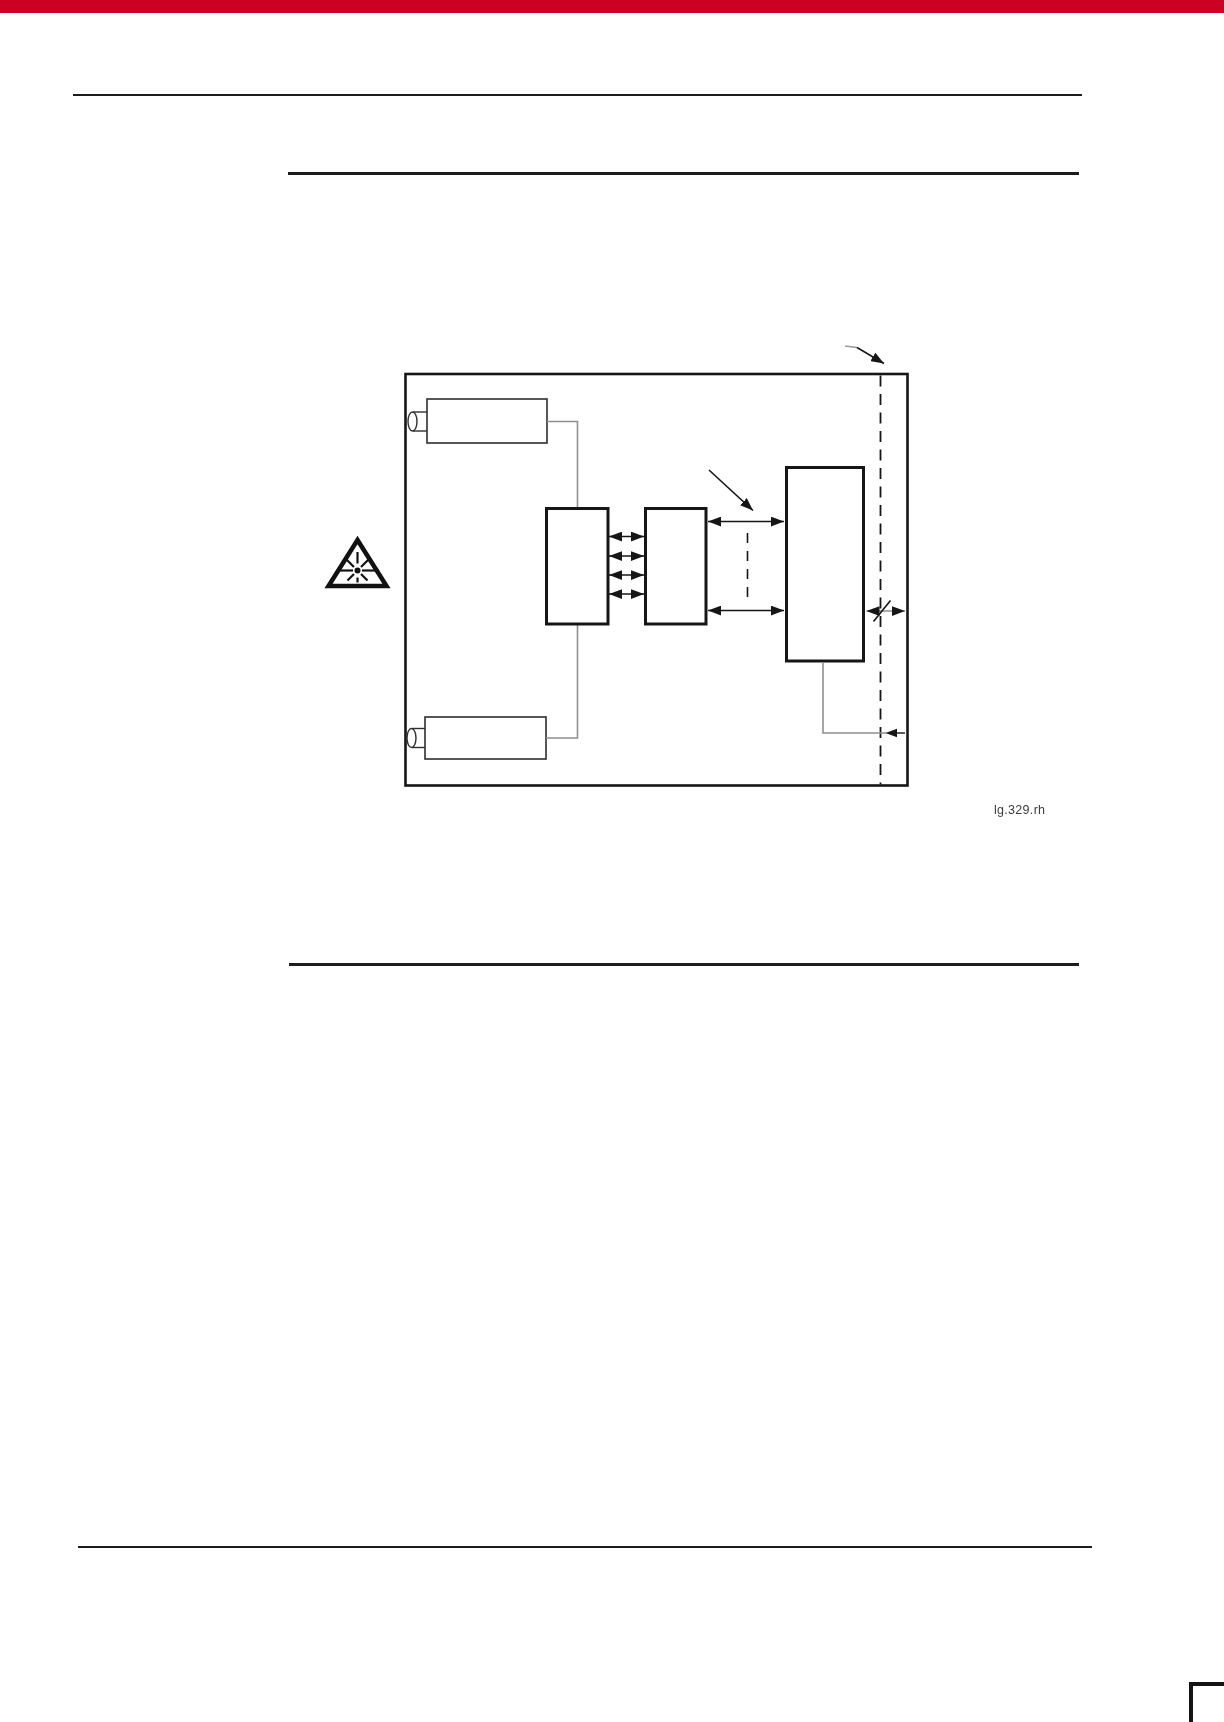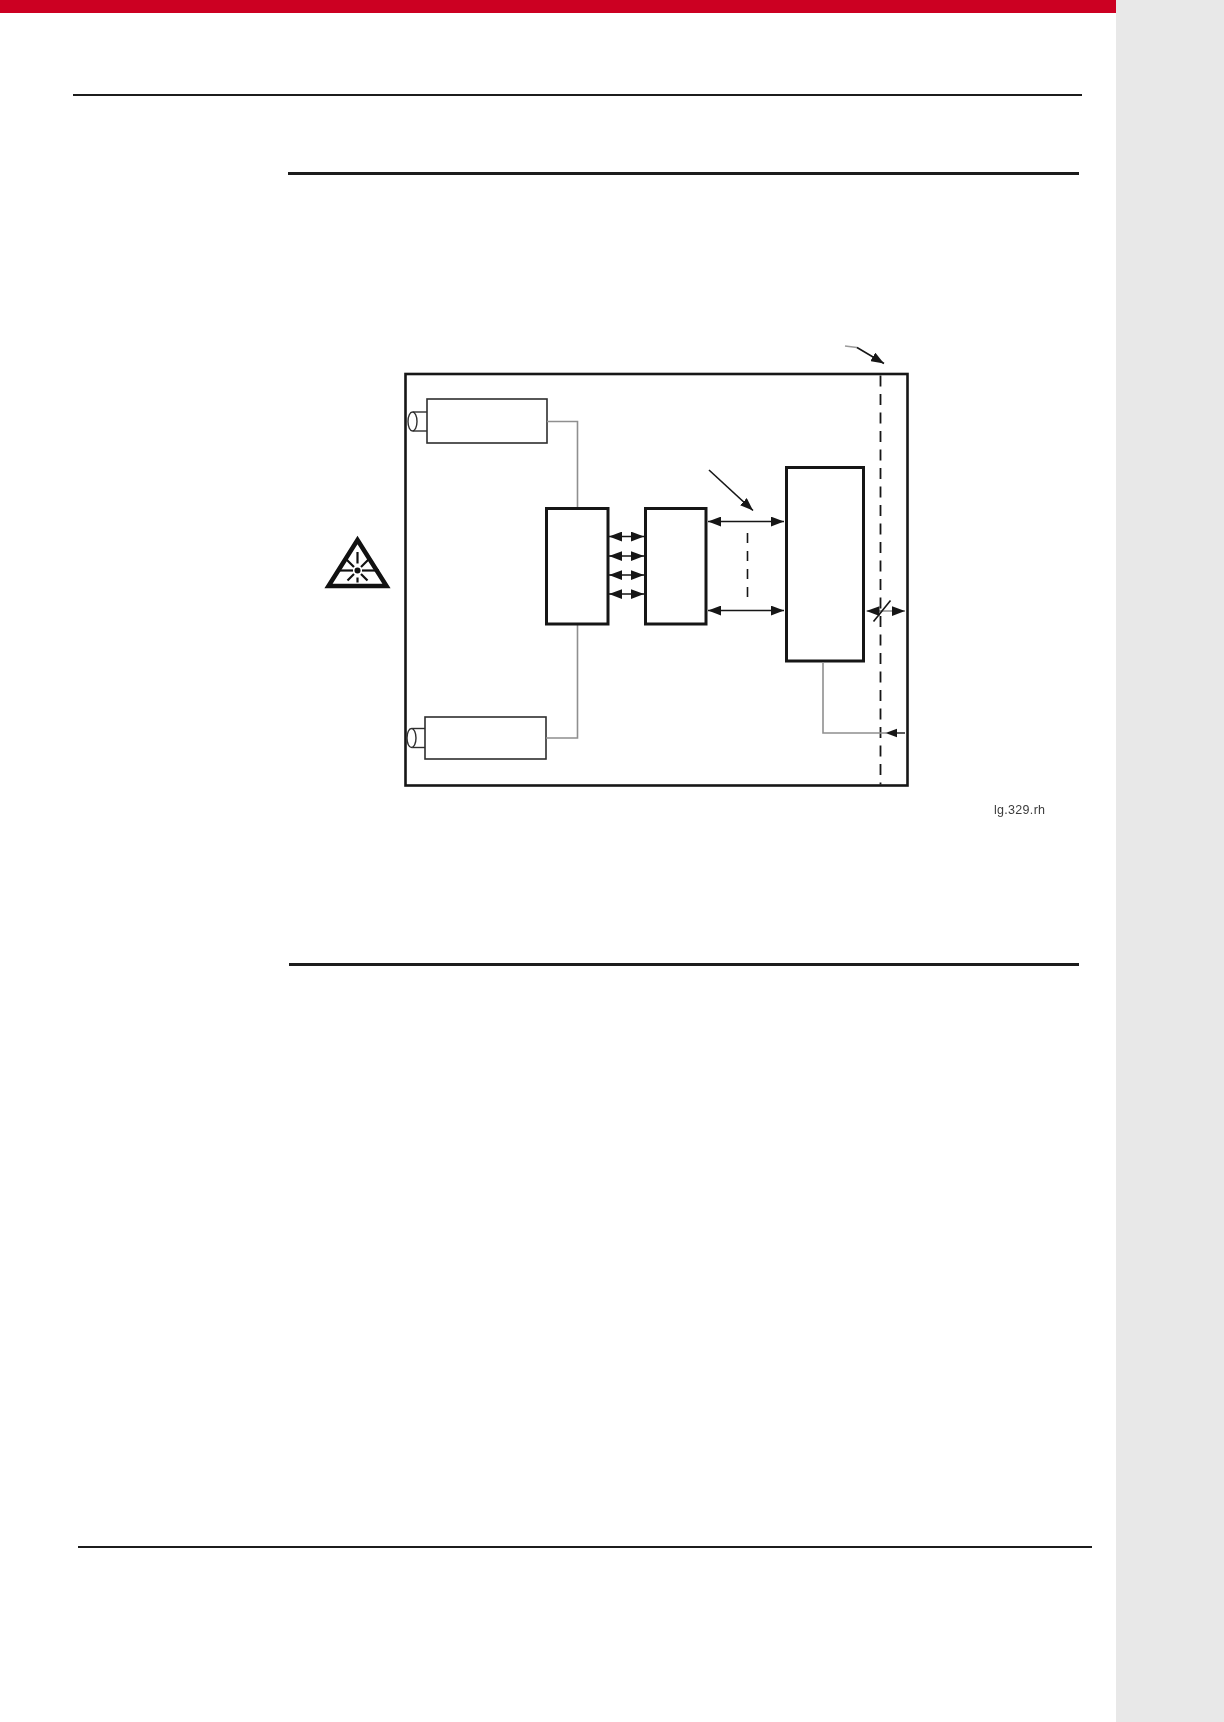--- a/index.html
+++ b/index.html
@@ -1,18 +1,18 @@
 <!DOCTYPE html>
 <html><head>
 <meta charset="utf-8">
 <style>
   html,body{margin:0;padding:0;background:#e8e8e8;}
   .page{
     position:relative;
-    width:1116px;height:1722px;
+    width:1224px;height:1722px;
     background:#ffffff;
     overflow:hidden;
     font-family:"Liberation Sans", sans-serif;
   }
   .accent-bar{
     position:absolute;left:0;top:0;
     width:1224px;height:13px;
     background:#cc0022;
   }
   .rule{position:absolute;background:#1c1c1c;}

